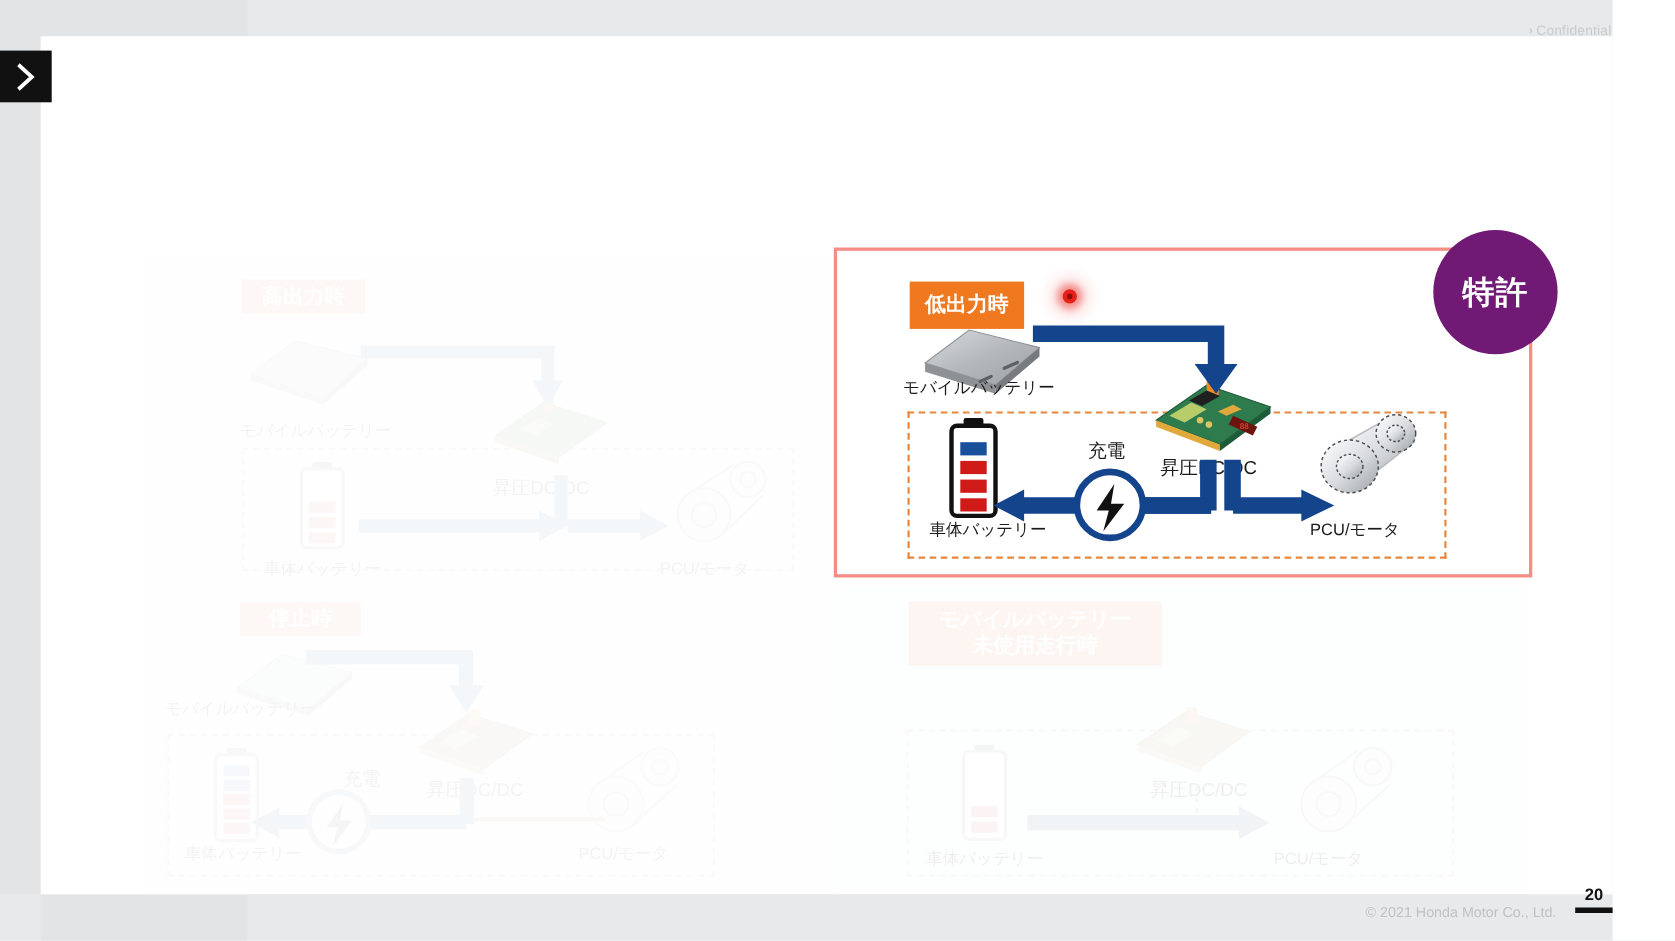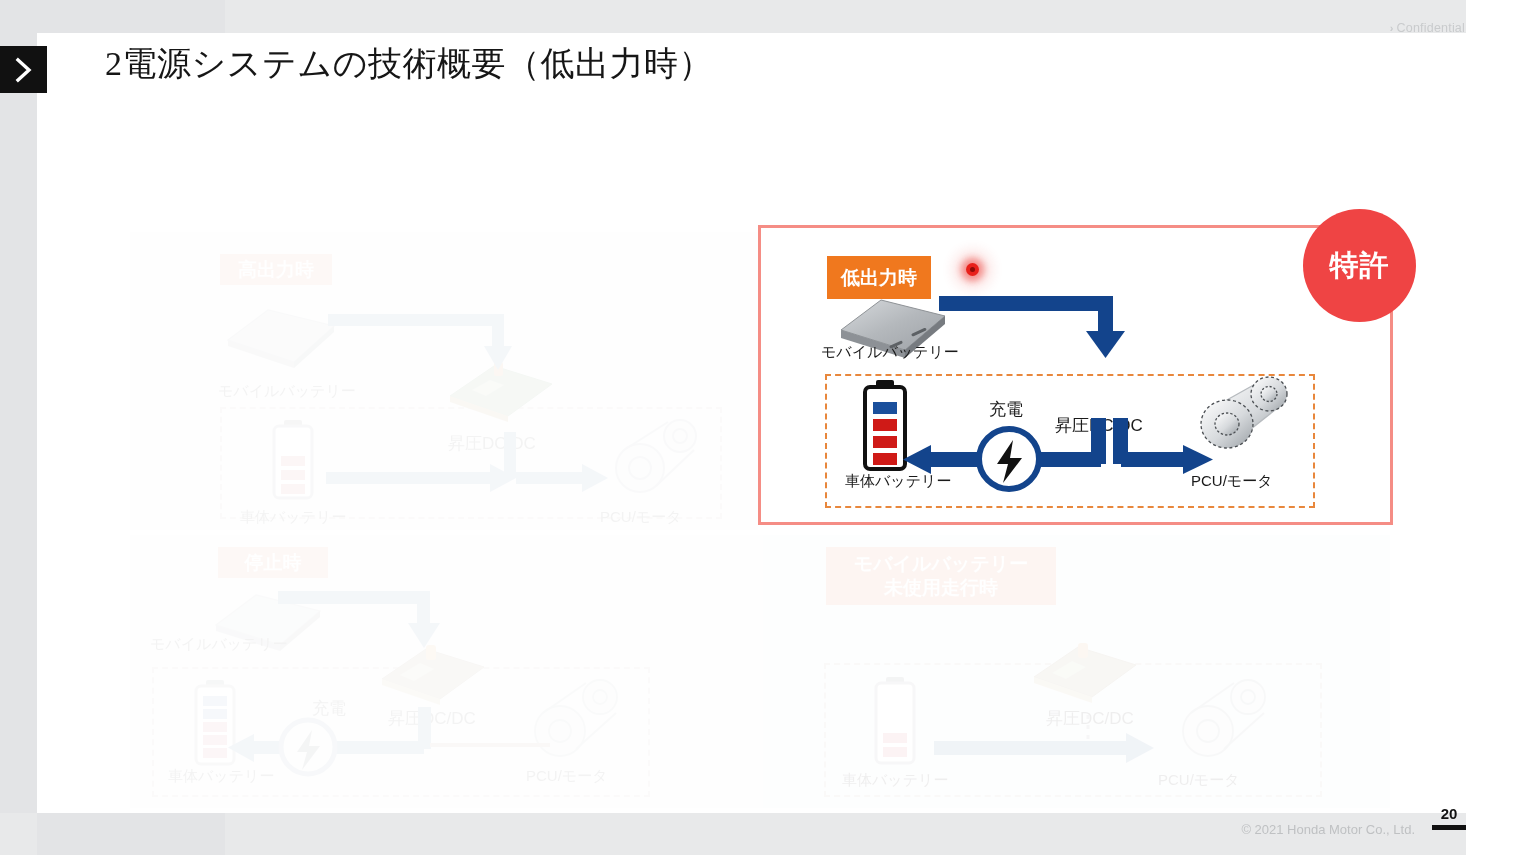--- a/index.html
+++ b/index.html
@@ -106,21 +106,21 @@
     box-shadow:0 0 6px 5px rgba(232,32,26,.40), 0 0 14px 11px rgba(232,32,26,.16);
   }
   .led::after{
     content:""; position:absolute; left:4px; top:4px; width:5px; height:5px;
     border-radius:50%; background:#8e0b07;
   }
 
   
   .patent {
     position:absolute; left:1303px; top:209px; width:113px; height:113px;
-    border-radius:50%; background:#ef4444;
+    border-radius:50%; background:#701a75;
     display:flex; align-items:center; justify-content:center;
     color:#ffffff; font-size:29px; font-weight:bold; letter-spacing:1px;
   }
 
   
   .copyright {
     position:absolute; right:108px; bottom:18px;
     font-size:13px; color:#bfc1c3; white-space:nowrap;margin-top:48px;
   }
   .pagenum {
@@ -147,21 +147,20 @@
     <svg width="22" height="26" viewBox="0 0 22 26" aria-hidden="true">
       <path d="M5 3 L16 13 L5 23" fill="none" stroke="#ffffff" stroke-width="3.4" stroke-linecap="square" stroke-linejoin="miter"></path>
     </svg>
   </div>
 
   <div class="confidential">
     <span class="cf-chev">›</span>
     <span>Confidential</span>
   </div>
 
-  <div class="slide-title">2電源システムの技術概要（低出力時）</div>
 
   <div class="quad tl dim">
     <div class="state-badge faded" style="left:90px; top:22px; width:112px; height:31px;">高出力時</div>
 
     <div class="slab" style="left:92px; top:68px;">
       <svg width="118" height="72" viewBox="0 0 118 72">
         <polygon points="6,40 46,10 112,26 72,62" fill="#d9dbdd" stroke="#c2c5c8" stroke-width="1.2"></polygon>
         <polygon points="6,40 72,62 72,68 6,46" fill="#bfc3c7"></polygon>
         <polygon points="72,62 112,26 112,32 72,68" fill="#aeb2b6"></polygon>
       </svg>
@@ -250,20 +249,36 @@
         <rect x="12" y="22" width="24" height="12" fill="#1a4f9c"></rect>
         <rect x="12" y="39" width="24" height="12" fill="#cf1a17"></rect>
         <rect x="12" y="56" width="24" height="12" fill="#cf1a17"></rect>
         <rect x="12" y="73" width="24" height="12" fill="#cf1a17"></rect>
       </svg>
     </div>
     <div class="lbl" style="left:84px; top:244px;">車体バッテリー</div>
 
     <div class="lbl big" style="left:228px; top:170px;">充電</div>
 
+    <div class="slab" style="left:282px; top:106px;">
+      <svg width="120" height="82" viewBox="0 0 120 82">
+        <polygon points="8,48 54,16 112,36 66,70" fill="#2e7b4e" stroke="#1d5c38" stroke-width="1"></polygon>
+        <polygon points="8,48 66,70 66,76 8,54" fill="#e0a93c"></polygon>
+        <polygon points="66,70 112,36 112,42 66,76" fill="#1d5c38"></polygon>
+        <rect x="54" y="10" width="11" height="17" rx="3" fill="#f08a24"></rect>
+        <ellipse cx="59.5" cy="10" rx="5.5" ry="2.4" fill="#ffb061"></ellipse>
+        <polygon points="20,44 40,32 54,38 34,50" fill="#b8cc6a"></polygon>
+        <polygon points="38,30 54,21 66,26 50,35" fill="#1f1f1f"></polygon>
+        <polygon points="78,44 100,54 96,62 74,52" fill="#6b1410"></polygon>
+        <text x="84" y="56" font-size="7" fill="#ff4b3c" font-family="DejaVu Sans Mono, monospace">88</text>
+        <polygon points="64,40 78,34 86,38 72,44" fill="#e0a93c"></polygon>
+        <circle cx="48" cy="48" r="3" fill="#d9c55c"></circle>
+        <circle cx="56" cy="52" r="3" fill="#d9c55c"></circle>
+      </svg>
+    </div>
     <div class="lbl big" style="left:294px; top:186px;">昇圧DC/DC</div>
 
     <div class="slab" style="left:432px; top:140px;">
       <svg width="106" height="92" viewBox="0 0 106 92">
         <defs>
           <linearGradient id="gearG" x1="0" y1="0" x2="1" y2="1">
             <stop offset="0%" stop-color="#ffffff"></stop>
             <stop offset="55%" stop-color="#d7dadd"></stop>
             <stop offset="100%" stop-color="#9aa0a5"></stop>
           </linearGradient>

